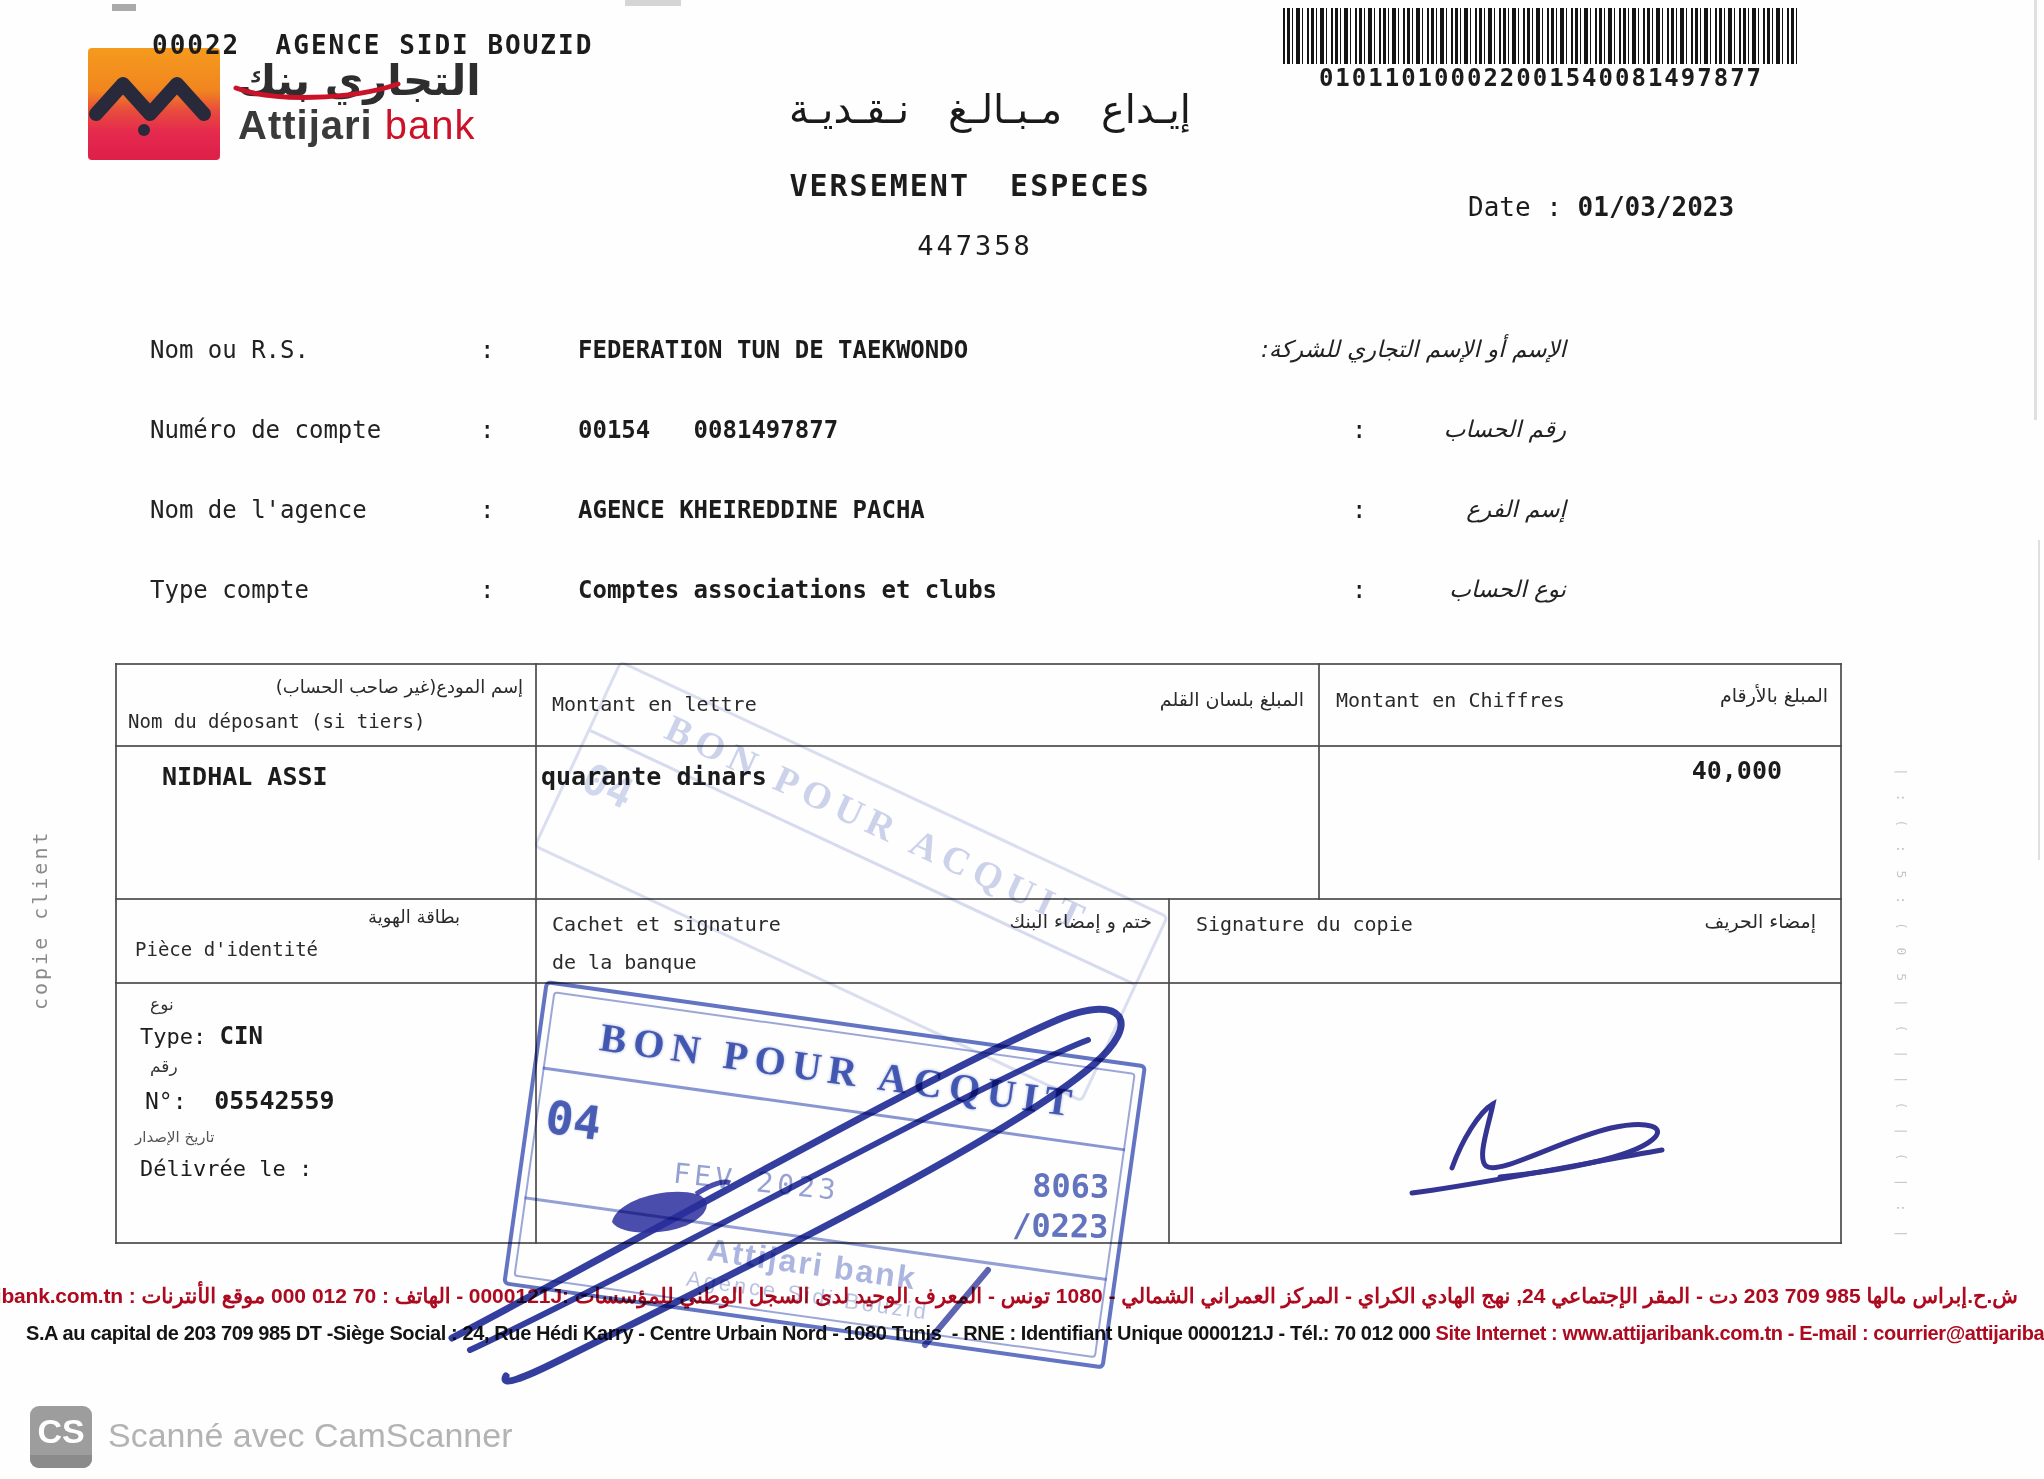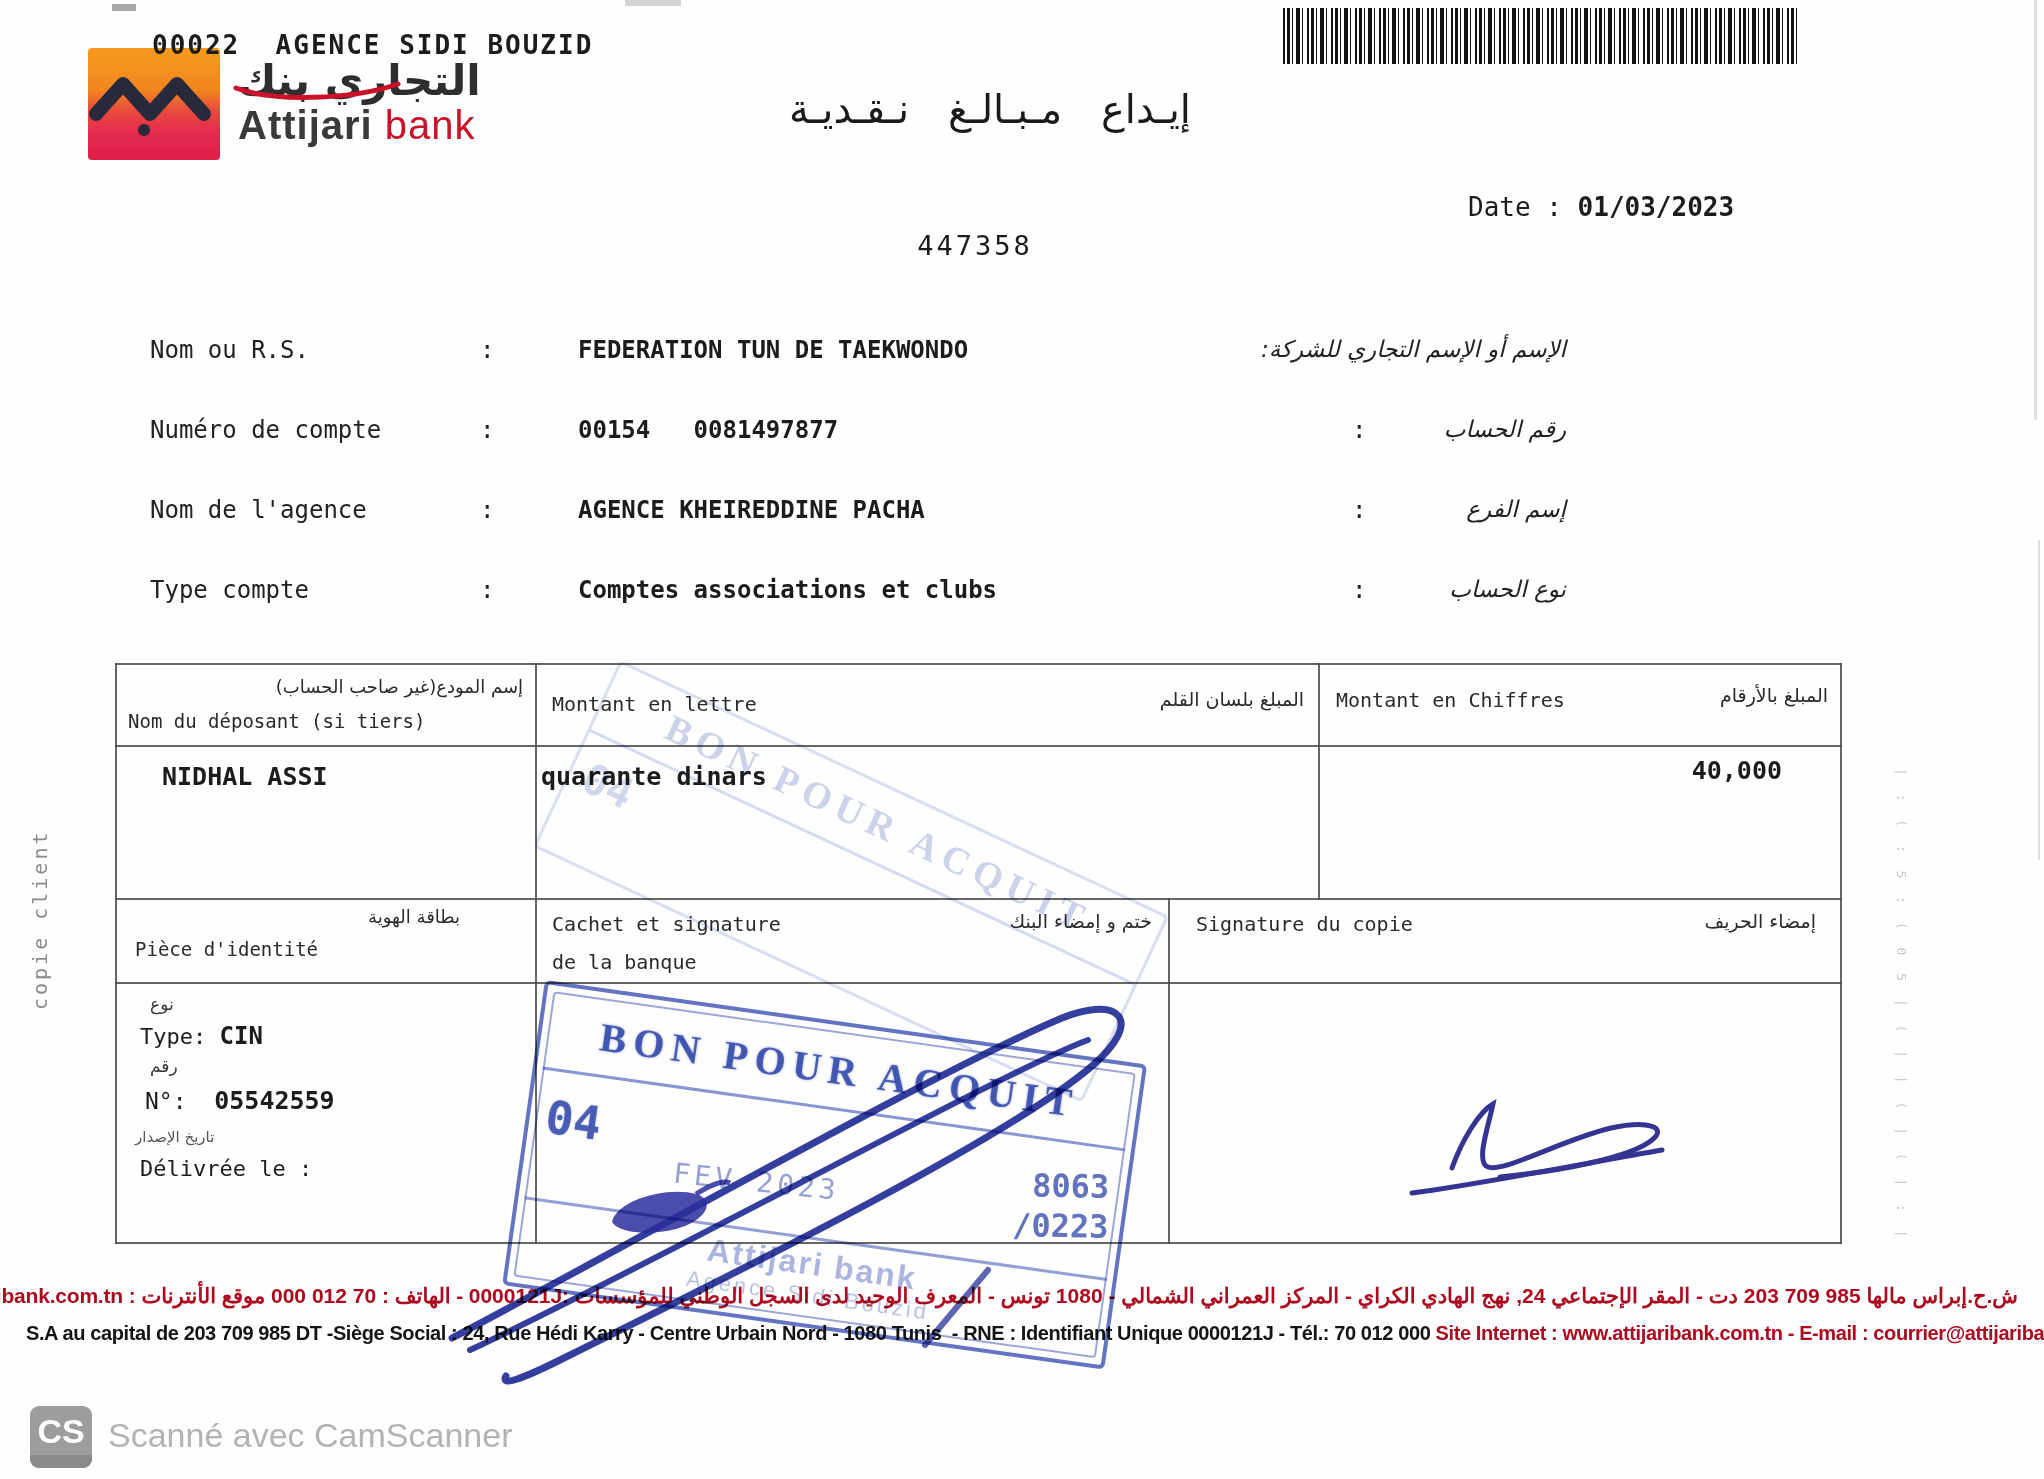--- a/index.html
+++ b/index.html
@@ -121,22 +121,24 @@
     </svg>
   </div>
   <div id="agency-line" class="abs b pre">00022  AGENCE SIDI BOUZID</div>
   <div id="logo-ar" class="abs ar">التجاري بنك</div>
   <svg id="logo-swoosh" class="abs" width="170" height="26" viewBox="0 0 170 26">
     <path d="M 166,6 C 120,22 40,24 4,10" fill="none" stroke="#cc1228" stroke-width="5" stroke-linecap="round"></path>
   </svg>
   <div id="logo-latin" class="abs"><span class="name">Attijari</span><span class="bank"> bank</span></div>
 
   <div id="barcode" class="abs"></div>
+  <div id="barcode-number" class="abs mono">010110100022001540081497877</div>
 
   <div id="title-ar" class="abs ar">إيـداع  مـبـالـغ  نـقـديـة</div>
+  <div id="title-fr" class="abs pre">VERSEMENT  ESPECES</div>
   <div id="slip-number" class="abs">447358</div>
   <div id="date-line" class="abs"><span class="pre">Date : </span><span class="v">01/03/2023</span></div>
 
   <div class="abs frow" style="top:336px;">
     <span class="fr">Nom ou R.S.</span>
     <span class="c1">:</span>
     <span class="val pre">FEDERATION TUN DE TAEKWONDO</span>
     <span class="arl ar">الإسم أو الإسم التجاري للشركة:</span>
   </div>
   <div class="abs frow" style="top:416px;">

